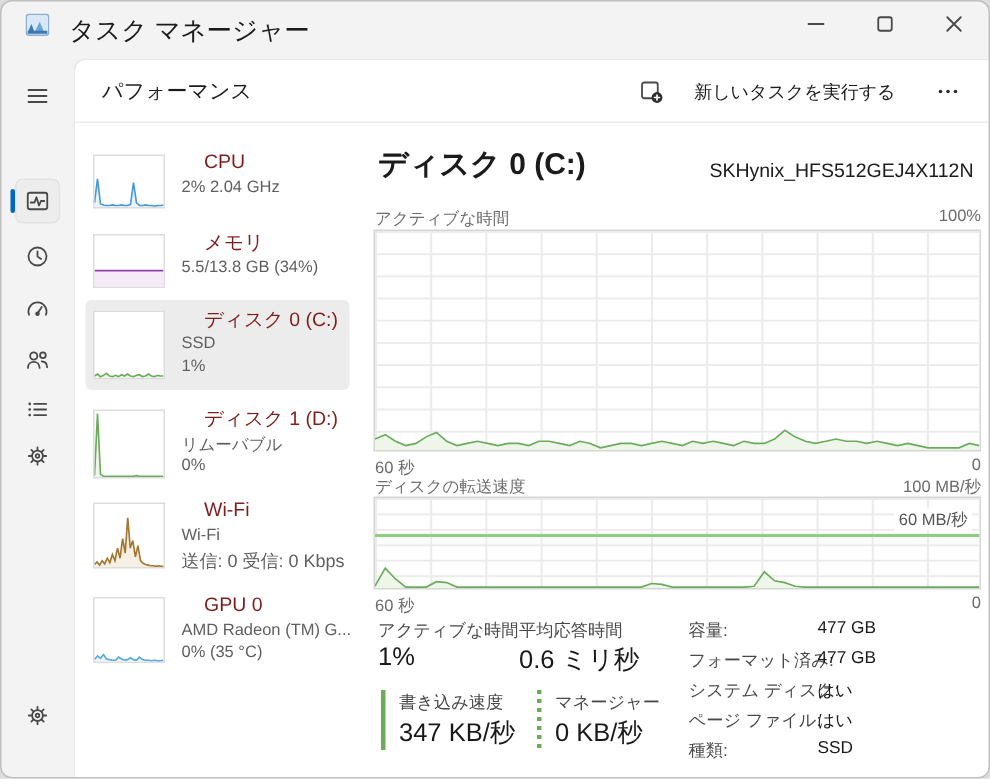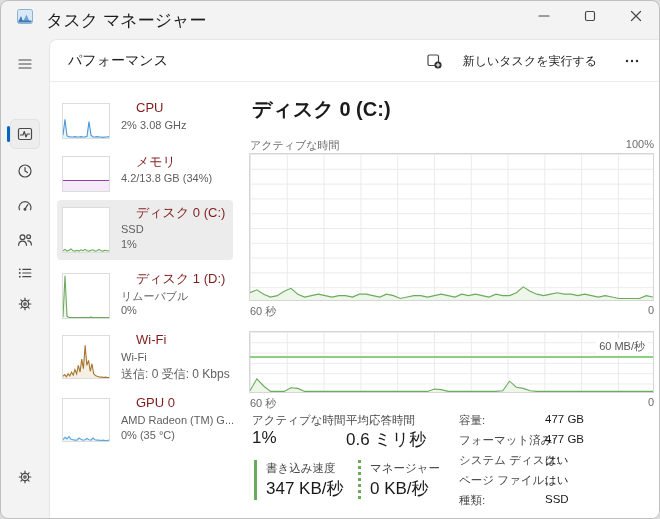--- a/index.html
+++ b/index.html
@@ -193,32 +193,32 @@
     </div>
 
     <div class="perf-item" style="top:56px;height:50px">
       <div class="mini-wrap">
         <svg width="46" height="34" viewBox="0 0 46 34">
             <path d="M0,34 L0.00,31.28 L2.00,15.30 L4.00,31.96 L6.00,32.64 L8.00,32.98 L10.00,32.98 L12.00,32.64 L14.00,32.98 L16.00,32.98 L18.00,32.64 L20.00,32.98 L22.00,32.98 L24.00,32.30 L26.00,17.68 L28.00,31.28 L30.00,32.98 L32.00,32.98 L34.00,32.64 L36.00,32.98 L38.00,32.98 L40.00,33.32 L42.00,32.98 L44.00,32.98 L46.00,32.64 L46,34 Z" fill="#ebf3fa" stroke="none"></path>
             <path d="M0.00,31.28 L2.00,15.30 L4.00,31.96 L6.00,32.64 L8.00,32.98 L10.00,32.98 L12.00,32.64 L14.00,32.98 L16.00,32.98 L18.00,32.64 L20.00,32.98 L22.00,32.98 L24.00,32.30 L26.00,17.68 L28.00,31.28 L30.00,32.98 L32.00,32.98 L34.00,32.64 L36.00,32.98 L38.00,32.98 L40.00,33.32 L42.00,32.98 L44.00,32.98 L46.00,32.64" fill="none" stroke="#4a98d5" stroke-width="1.1" vector-effect="non-scaling-stroke"></path>
           </svg>
         </div>
       <div class="pi-title">CPU</div>
-      <div class="pi-l2">2% 3.08 GHz</div>
+      <div class="pi-l2">2% 2.04 GHz</div>
     </div>
 
     <div class="perf-item" style="top:109px;height:50px">
       <div class="mini-wrap">
         <svg width="46" height="34" viewBox="0 0 46 34">
             <path d="M0,34 L0.00,23.46 L2.00,23.46 L4.00,23.46 L6.00,23.46 L8.00,23.46 L10.00,23.46 L12.00,23.46 L14.00,23.46 L16.00,23.46 L18.00,23.46 L20.00,23.46 L22.00,23.46 L24.00,23.46 L26.00,23.46 L28.00,23.46 L30.00,23.46 L32.00,23.46 L34.00,23.46 L36.00,23.46 L38.00,23.46 L40.00,23.46 L42.00,23.46 L44.00,23.46 L46.00,23.46 L46,34 Z" fill="#f4eaf8" stroke="none"></path>
             <path d="M0.00,23.46 L2.00,23.46 L4.00,23.46 L6.00,23.46 L8.00,23.46 L10.00,23.46 L12.00,23.46 L14.00,23.46 L16.00,23.46 L18.00,23.46 L20.00,23.46 L22.00,23.46 L24.00,23.46 L26.00,23.46 L28.00,23.46 L30.00,23.46 L32.00,23.46 L34.00,23.46 L36.00,23.46 L38.00,23.46 L40.00,23.46 L42.00,23.46 L44.00,23.46 L46.00,23.46" fill="none" stroke="#9240ae" stroke-width="1.1" vector-effect="non-scaling-stroke"></path>
           </svg>
         </div>
       <div class="pi-title">メモリ</div>
-      <div class="pi-l2">4.2/13.8 GB (34%)</div>
+      <div class="pi-l2">5.5/13.8 GB (34%)</div>
     </div>
 
     <div class="perf-item selected" style="top:160px;height:60px">
       <div class="mini-wrap">
         <svg width="46" height="44" viewBox="0 0 46 44">
             <path d="M0,44 L0.00,42.68 L2.00,41.36 L4.00,43.12 L6.00,42.24 L8.00,40.92 L10.00,42.68 L12.00,43.12 L14.00,42.24 L16.00,43.12 L18.00,41.80 L20.00,42.68 L22.00,41.36 L24.00,42.68 L26.00,43.12 L28.00,42.24 L30.00,41.80 L32.00,43.12 L34.00,42.68 L36.00,41.36 L38.00,42.68 L40.00,43.12 L42.00,42.24 L44.00,42.68 L46.00,42.68 L46,44 Z" fill="#eef6ea" stroke="none"></path>
             <path d="M0.00,42.68 L2.00,41.36 L4.00,43.12 L6.00,42.24 L8.00,40.92 L10.00,42.68 L12.00,43.12 L14.00,42.24 L16.00,43.12 L18.00,41.80 L20.00,42.68 L22.00,41.36 L24.00,42.68 L26.00,43.12 L28.00,42.24 L30.00,41.80 L32.00,43.12 L34.00,42.68 L36.00,41.36 L38.00,42.68 L40.00,43.12 L42.00,42.24 L44.00,42.68 L46.00,42.68" fill="none" stroke="#6aab5c" stroke-width="1.1" vector-effect="non-scaling-stroke"></path>
           </svg>
         </div>
       <div class="pi-title">ディスク 0 (C:)</div>
@@ -257,38 +257,43 @@
             <path d="M0.00,40.74 L2.00,38.22 L4.00,39.90 L6.00,37.38 L8.00,40.32 L10.00,40.74 L12.00,41.16 L14.00,41.16 L16.00,39.06 L18.00,40.32 L20.00,41.16 L22.00,40.74 L24.00,39.48 L26.00,40.74 L28.00,41.16 L30.00,39.06 L32.00,40.74 L34.00,41.16 L36.00,41.16 L38.00,41.58 L40.00,41.16 L42.00,41.58 L44.00,41.58 L46.00,41.16" fill="none" stroke="#5aa7dd" stroke-width="1.1" vector-effect="non-scaling-stroke"></path>
           </svg>
         </div>
       <div class="pi-title">GPU 0</div>
       <div class="pi-l2">AMD Radeon (TM) G...</div>
       <div class="pi-l3">0% (35 °C)</div>
     </div>
 
     <div class="main-title-row">
       <span class="main-title">ディスク 0 (C:)</span>
+      <span class="device-name">SKHynix_HFS512GEJ4X112N</span>
     </div>
 
     <div class="axis-row" style="left:200px;width:404px;top:98px">
       <span>アクティブな時間</span>
       <span>100%</span>
     </div>
     <div class="chart" style="top:113px;height:148px">
       <div class="grid" style="background-size:36.8px 14.8px"></div>
       <svg preserveAspectRatio="none" viewBox="0 0 405 148">
           <path d="M0,148 L0.00,140.60 L6.86,137.64 L13.73,142.08 L20.59,145.04 L27.46,143.56 L34.32,139.12 L41.19,136.16 L48.05,142.08 L54.92,145.04 L61.78,143.56 L68.64,142.08 L75.51,143.56 L82.37,145.04 L89.24,143.56 L96.10,143.56 L102.97,145.04 L109.83,142.08 L116.69,142.08 L123.56,143.56 L130.42,145.04 L137.29,142.08 L144.15,143.56 L151.02,146.52 L157.88,145.04 L164.75,143.56 L171.61,143.56 L178.47,145.04 L185.34,143.56 L192.20,142.08 L199.07,143.56 L205.93,145.04 L212.80,142.08 L219.66,143.56 L226.53,142.08 L233.39,143.56 L240.25,145.04 L247.12,142.08 L253.98,143.56 L260.85,143.56 L267.71,140.60 L274.58,134.68 L281.44,139.12 L288.31,142.08 L295.17,143.56 L302.03,142.08 L308.90,140.60 L315.76,142.08 L322.63,142.08 L329.49,143.56 L336.36,142.08 L343.22,143.56 L350.08,145.04 L356.95,143.56 L363.81,145.04 L370.68,146.52 L377.54,146.52 L384.41,146.52 L391.27,146.52 L398.14,143.56 L405.00,145.04 L405,148 Z" fill="#eef6ea" stroke="none"></path>
           <path d="M0.00,140.60 L6.86,137.64 L13.73,142.08 L20.59,145.04 L27.46,143.56 L34.32,139.12 L41.19,136.16 L48.05,142.08 L54.92,145.04 L61.78,143.56 L68.64,142.08 L75.51,143.56 L82.37,145.04 L89.24,143.56 L96.10,143.56 L102.97,145.04 L109.83,142.08 L116.69,142.08 L123.56,143.56 L130.42,145.04 L137.29,142.08 L144.15,143.56 L151.02,146.52 L157.88,145.04 L164.75,143.56 L171.61,143.56 L178.47,145.04 L185.34,143.56 L192.20,142.08 L199.07,143.56 L205.93,145.04 L212.80,142.08 L219.66,143.56 L226.53,142.08 L233.39,143.56 L240.25,145.04 L247.12,142.08 L253.98,143.56 L260.85,143.56 L267.71,140.60 L274.58,134.68 L281.44,139.12 L288.31,142.08 L295.17,143.56 L302.03,142.08 L308.90,140.60 L315.76,142.08 L322.63,142.08 L329.49,143.56 L336.36,142.08 L343.22,143.56 L350.08,145.04 L356.95,143.56 L363.81,145.04 L370.68,146.52 L377.54,146.52 L384.41,146.52 L391.27,146.52 L398.14,143.56 L405.00,145.04" fill="none" stroke="#6aab5c" stroke-width="1.1" vector-effect="non-scaling-stroke"></path>
         </svg>
     </div>
     <div class="axis-row" style="left:200px;width:404px;top:264px">
       <span>60 秒</span>
       <span>0</span>
     </div>
 
+    <div class="axis-row" style="left:200px;width:404px;top:277px">
+      <span>ディスクの転送速度</span>
+      <span>100 MB/秒</span>
+    </div>
     <div class="chart" style="top:291px;height:62px">
       <div class="grid" style="background-size:36.8px 10.3px"></div>
       <svg preserveAspectRatio="none" viewBox="0 0 405 62">
           <path d="M0,62 L0.00,60.76 L6.86,48.36 L13.73,55.80 L20.59,61.38 L27.46,61.38 L34.32,61.38 L41.19,57.66 L48.05,58.28 L54.92,61.38 L61.78,61.38 L68.64,61.38 L75.51,61.38 L82.37,61.38 L89.24,61.38 L96.10,61.38 L102.97,61.38 L109.83,61.38 L116.69,61.38 L123.56,61.38 L130.42,61.38 L137.29,61.38 L144.15,61.38 L151.02,61.38 L157.88,61.38 L164.75,61.38 L171.61,61.38 L178.47,61.38 L185.34,58.90 L192.20,59.52 L199.07,61.38 L205.93,61.38 L212.80,61.38 L219.66,61.38 L226.53,61.38 L233.39,61.38 L240.25,61.38 L247.12,61.38 L253.98,60.76 L260.85,50.84 L267.71,57.04 L274.58,58.28 L281.44,60.76 L288.31,61.38 L295.17,61.38 L302.03,61.38 L308.90,61.38 L315.76,61.38 L322.63,61.38 L329.49,61.38 L336.36,61.38 L343.22,61.38 L350.08,61.38 L356.95,61.38 L363.81,61.38 L370.68,61.38 L377.54,61.38 L384.41,61.38 L391.27,61.38 L398.14,61.38 L405.00,61.38 L405,62 Z" fill="#eef6ea" stroke="none"></path>
           <path d="M0.00,60.76 L6.86,48.36 L13.73,55.80 L20.59,61.38 L27.46,61.38 L34.32,61.38 L41.19,57.66 L48.05,58.28 L54.92,61.38 L61.78,61.38 L68.64,61.38 L75.51,61.38 L82.37,61.38 L89.24,61.38 L96.10,61.38 L102.97,61.38 L109.83,61.38 L116.69,61.38 L123.56,61.38 L130.42,61.38 L137.29,61.38 L144.15,61.38 L151.02,61.38 L157.88,61.38 L164.75,61.38 L171.61,61.38 L178.47,61.38 L185.34,58.90 L192.20,59.52 L199.07,61.38 L205.93,61.38 L212.80,61.38 L219.66,61.38 L226.53,61.38 L233.39,61.38 L240.25,61.38 L247.12,61.38 L253.98,60.76 L260.85,50.84 L267.71,57.04 L274.58,58.28 L281.44,60.76 L288.31,61.38 L295.17,61.38 L302.03,61.38 L308.90,61.38 L315.76,61.38 L322.63,61.38 L329.49,61.38 L336.36,61.38 L343.22,61.38 L350.08,61.38 L356.95,61.38 L363.81,61.38 L370.68,61.38 L377.54,61.38 L384.41,61.38 L391.27,61.38 L398.14,61.38 L405.00,61.38" fill="none" stroke="#6aab5c" stroke-width="1.1" vector-effect="non-scaling-stroke"></path>
         </svg>
       <div class="marker-line" style="top: 24px; background: rgb(140, 207, 126);"></div>
       <span class="marker-label">60 MB/秒</span>
     </div>
     <div class="axis-row" style="left:200px;width:404px;top:356px">

